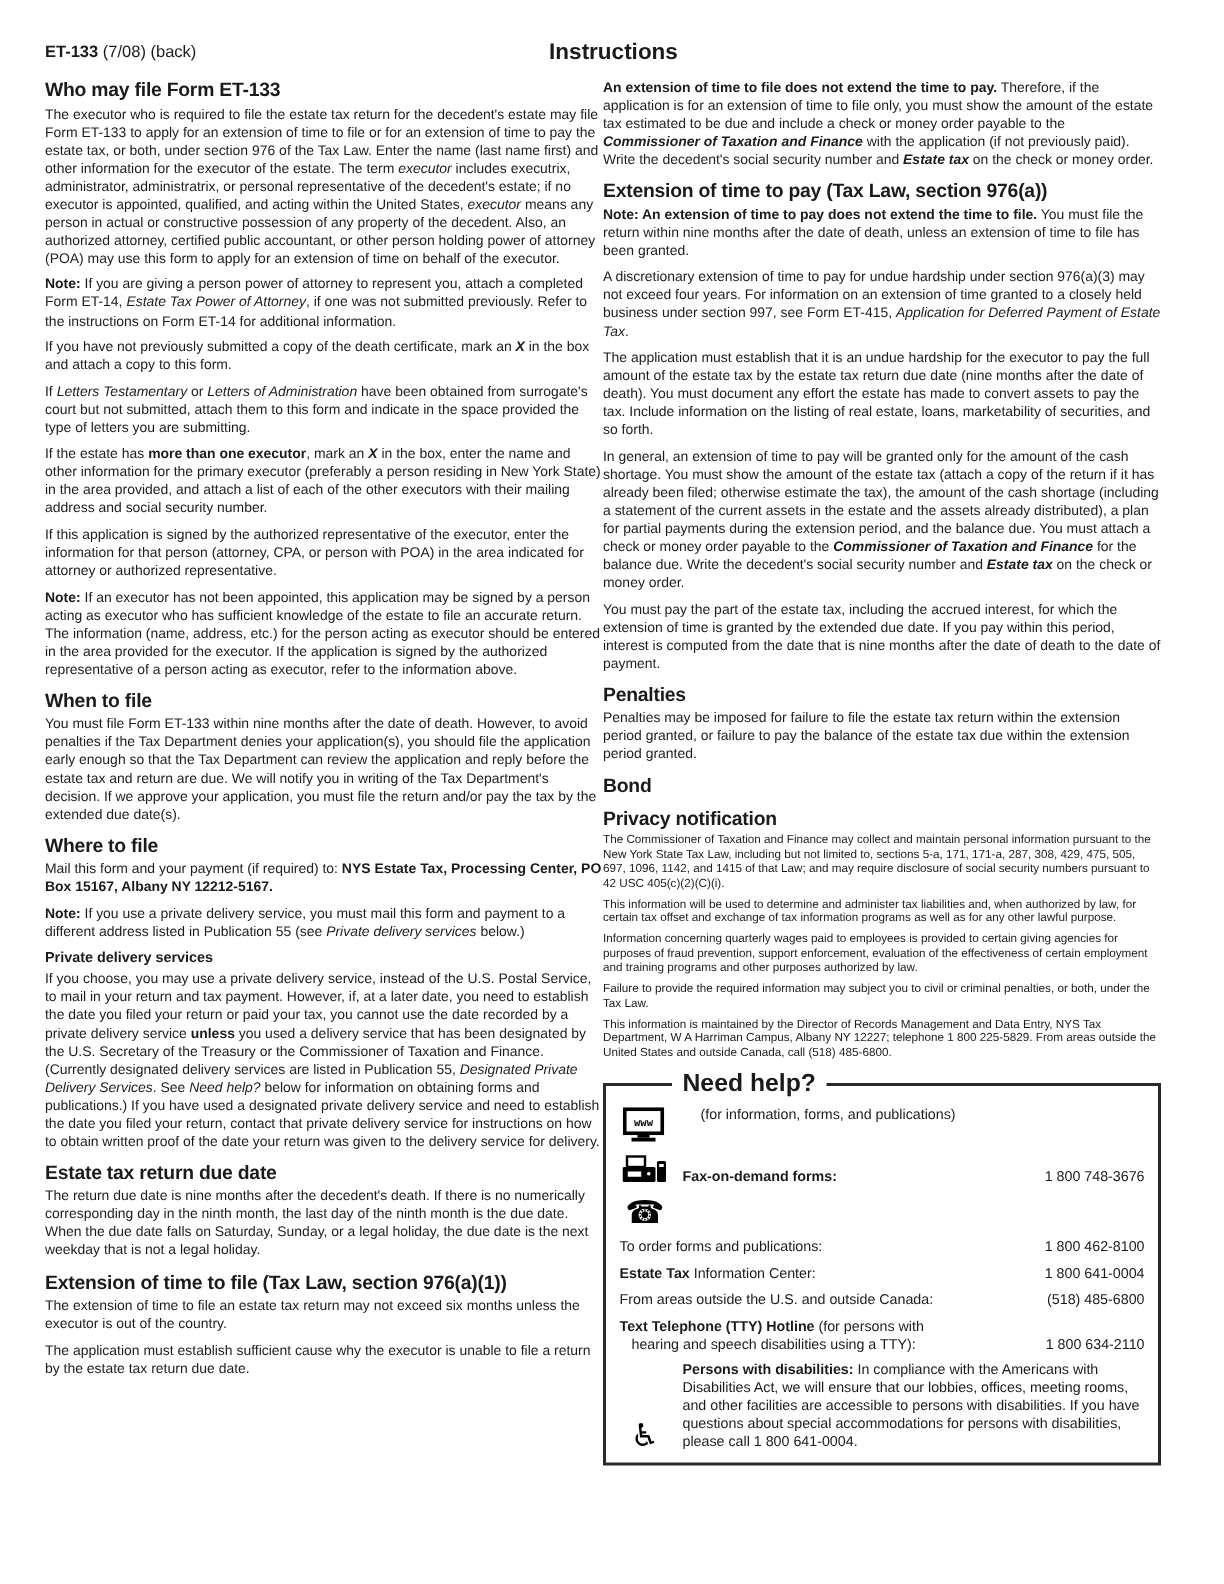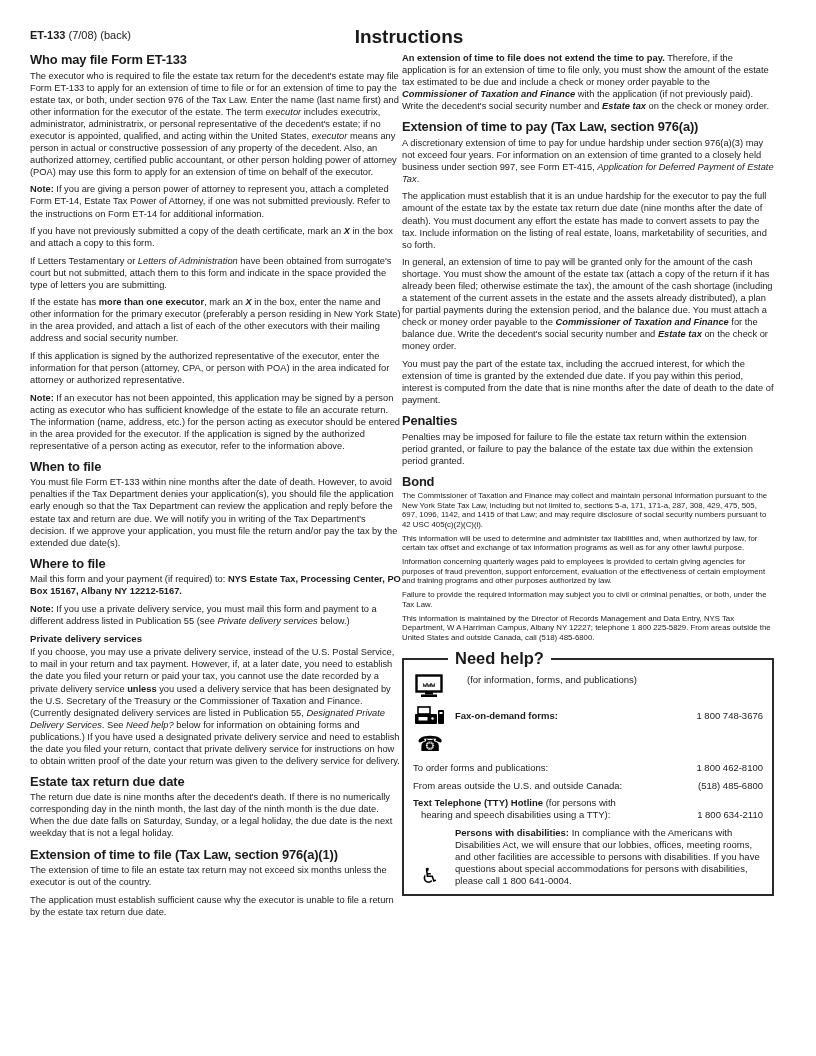--- a/index.html
+++ b/index.html
@@ -3,36 +3,36 @@
 <meta charset="utf-8">
 <style>
   *{box-sizing:border-box}
   html,body{margin:0;padding:0}
   body{width:816px;height:1056px;background:#fff;font-family:"Liberation Sans","DejaVu Sans",sans-serif;color:#1b1b1b;overflow:hidden}
   .page{padding:26px 28px 0 30px}
   .header-row{position:relative;height:26px}
   .form-id{font-size:11px;padding-top:3px}
   .b{font-weight:bold}
   .i{font-style:italic}
-  .page-title{position:absolute;left:0;right:0;top:0;text-align:center;font-size:19px;font-weight:bold}
+  .page-title{position:absolute;left:0;right:0;top:0;text-align:center;font-size:15px;font-weight:bold}
   .columns{display:flex;align-items:flex-start}
   .col{width:372px;flex:none;font-size:9.3px;line-height:12.05px}
   .blk-h{font-size:12.9px;line-height:15px;font-weight:bold;margin:7px 0 2.5px;letter-spacing:-0.15px}
   .blk-h:first-child{margin-top:0}
   .blk-sh{font-size:9.6px;font-weight:bold;margin:6px 0 1.5px}
   .blk-p{margin:0 0 5.5px}
   .blk-ps{font-size:7.8px;line-height:9.5px;margin:0 0 4.5px}
   .need-help{position:relative;border:2px solid #2a2a2a;margin-top:16px;padding:12px 9px 7px;font-size:9.5px;line-height:12px}
   .nh-title{position:absolute;top:-12px;left:44px;background:#fff;padding:0 7px;font-size:16.5px;font-weight:bold;line-height:21px}
   .nh-iconrow{display:flex;gap:8px;margin:2px 0 7px}
   .nh-icon{width:34px;flex:none;display:flex;justify-content:center;align-items:flex-end}
   .nh-glyph{font-family:"DejaVu Sans",sans-serif;font-size:21px;line-height:21px;color:#000}
   .nh-text{flex:1}
   .nh-indent{padding-left:12px}
-  .nh-faxline{display:flex;align-items:center}
+  .nh-faxline{display:flex;align-items:flex-end}
   .nh-faxline .nh-number{margin-left:auto}
   .nh-rows{margin:2px 0 4px}
   .nh-row{display:flex;align-items:flex-end;margin:0 0 5.5px}
   .nh-rlabel{flex:1}
   .nh-rlabel .nh-indent{padding-left:8px}
   .nh-number{white-space:nowrap}
   .nh-disab{margin-bottom:0}
 </style>
 </head>
 <body>
@@ -41,23 +41,23 @@
 
   <div class="header-row">
     <div class="form-id"><span class="b">ET-133</span><span> (7/08) (back)</span></div>
     <div class="page-title">Instructions</div>
   </div>
 
   <div class="columns">
     <div class="col">
         <div class="blk-h">Who may file Form ET-133</div>
         <div class="blk-p"><span>The executor who is required to file the estate tax return for the decedent's estate may file Form ET-133 to apply for an extension of time to file or for an extension of time to pay the estate tax, or both, under section 976 of the Tax Law. Enter the name (last name first) and other information for the executor of the estate. The term </span><span style="font-style: italic;">executor</span><span> includes executrix, administrator, administratrix, or personal representative of the decedent's estate; if no executor is appointed, qualified, and acting within the United States, </span><span style="font-style: italic;">executor</span><span> means any person in actual or constructive possession of any property of the decedent. Also, an authorized attorney, certified public accountant, or other person holding power of attorney (POA) may use this form to apply for an extension of time on behalf of the executor.</span></div>
-        <div class="blk-p"><span style="font-weight: bold;">Note:</span><span> If you are giving a person power of attorney to represent you, attach a completed Form ET-14, </span><span style="">Estate Tax Power of Attorney</span><span>, if one was not submitted previously. Refer to the instructions on Form ET-14 for additional information.</span></div>
+        <div class="blk-p"><span style="font-weight: bold;">Note:</span><span> If you are giving a person power of attorney to represent you, attach a completed Form ET-14, </span><span style="font-style: italic;">Estate Tax Power of Attorney</span><span>, if one was not submitted previously. Refer to the instructions on Form ET-14 for additional information.</span></div>
         <div class="blk-p"><span>If you have not previously submitted a copy of the death certificate, mark an </span><span style="font-weight: bold; font-style: italic;">X</span><span> in the box and attach a copy to this form.</span></div>
-        <div class="blk-p"><span>If </span><span style="">Letters Testamentary</span><span> or </span><span style="font-style: italic;">Letters of Administration</span><span> have been obtained from surrogate's court but not submitted, attach them to this form and indicate in the space provided the type of letters you are submitting.</span></div>
+        <div class="blk-p"><span>If </span><span style="font-style: italic;">Letters Testamentary</span><span> or </span><span style="font-style: italic;">Letters of Administration</span><span> have been obtained from surrogate's court but not submitted, attach them to this form and indicate in the space provided the type of letters you are submitting.</span></div>
         <div class="blk-p"><span>If the estate has </span><span style="font-weight: bold;">more than one executor</span><span>, mark an </span><span style="font-weight: bold; font-style: italic;">X</span><span> in the box, enter the name and other information for the primary executor (preferably a person residing in New York State) in the area provided, and attach a list of each of the other executors with their mailing address and social security number.</span></div>
         <div class="blk-p"><span>If this application is signed by the authorized representative of the executor, enter the information for that person (attorney, CPA, or person with POA) in the area indicated for attorney or authorized representative.</span></div>
         <div class="blk-p"><span style="font-weight: bold;">Note:</span><span> If an executor has not been appointed, this application may be signed by a person acting as executor who has sufficient knowledge of the estate to file an accurate return. The information (name, address, etc.) for the person acting as executor should be entered in the area provided for the executor. If the application is signed by the authorized representative of a person acting as executor, refer to the information above.</span></div>
         <div class="blk-h">When to file</div>
         <div class="blk-p"><span>You must file Form ET-133 within nine months after the date of death. However, to avoid penalties if the Tax Department denies your application(s), you should file the application early enough so that the Tax Department can review the application and reply before the estate tax and return are due. We will notify you in writing of the Tax Department's decision. If we approve your application, you must file the return and/or pay the tax by the extended due date(s).</span></div>
         <div class="blk-h">Where to file</div>
         <div class="blk-p"><span>Mail this form and your payment (if required) to: </span><span style="font-weight: bold;">NYS Estate Tax, Processing Center, PO Box 15167, Albany NY 12212-5167.</span></div>
         <div class="blk-p"><span style="font-weight: bold;">Note:</span><span> If you use a private delivery service, you must mail this form and payment to a different address listed in Publication 55 (see </span><span style="font-style: italic;">Private delivery services</span><span> below.)</span></div>
         <div class="blk-sh">Private delivery services</div>
         <div class="blk-p"><span>If you choose, you may use a private delivery service, instead of the U.S. Postal Service, to mail in your return and tax payment. However, if, at a later date, you need to establish the date you filed your return or paid your tax, you cannot use the date recorded by a private delivery service </span><span style="font-weight: bold;">unless</span><span> you used a delivery service that has been designated by the U.S. Secretary of the Treasury or the Commissioner of Taxation and Finance. (Currently designated delivery services are listed in Publication 55, </span><span style="font-style: italic;">Designated Private Delivery Services</span><span>. See </span><span style="font-style: italic;">Need help?</span><span> below for information on obtaining forms and publications.) If you have used a designated private delivery service and need to establish the date you filed your return, contact that private delivery service for instructions on how to obtain written proof of the date your return was given to the delivery service for delivery.</span></div>
@@ -65,27 +65,29 @@
         <div class="blk-p"><span>The return due date is nine months after the decedent's death. If there is no numerically corresponding day in the ninth month, the last day of the ninth month is the due date. When the due date falls on Saturday, Sunday, or a legal holiday, the due date is the next weekday that is not a legal holiday.</span></div>
         <div class="blk-h">Extension of time to file (Tax Law, section 976(a)(1))</div>
         <div class="blk-p"><span>The extension of time to file an estate tax return may not exceed six months unless the executor is out of the country.</span></div>
         <div class="blk-p"><span>The application must establish sufficient cause why the executor is unable to file a return by the estate tax return due date.</span></div>
       </div>
 
     <div class="col">
       <div>
           <div class="blk-p"><span style="font-weight: bold;">An extension of time to file does not extend the time to pay.</span><span> Therefore, if the application is for an extension of time to file only, you must show the amount of the estate tax estimated to be due and include a check or money order payable to the </span><span style="font-weight: bold; font-style: italic;">Commissioner of Taxation and Finance</span><span> with the application (if not previously paid). Write the decedent's social security number and </span><span style="font-weight: bold; font-style: italic;">Estate tax</span><span> on the check or money order.</span></div>
           <div class="blk-h">Extension of time to pay (Tax Law, section 976(a))</div>
+          <div class="blk-p"><span style="font-weight: bold;">Note: An extension of time to pay does not extend the time to file.</span><span> You must file the return within nine months after the date of death, unless an extension of time to file has been granted.</span></div>
           <div class="blk-p"><span>A discretionary extension of time to pay for undue hardship under section 976(a)(3) may not exceed four years. For information on an extension of time granted to a closely held business under section 997, see Form ET-415, </span><span style="font-style: italic;">Application for Deferred Payment of Estate Tax</span><span>.</span></div>
           <div class="blk-p"><span>The application must establish that it is an undue hardship for the executor to pay the full amount of the estate tax by the estate tax return due date (nine months after the date of death). You must document any effort the estate has made to convert assets to pay the tax. Include information on the listing of real estate, loans, marketability of securities, and so forth.</span></div>
           <div class="blk-p"><span>In general, an extension of time to pay will be granted only for the amount of the cash shortage. You must show the amount of the estate tax (attach a copy of the return if it has already been filed; otherwise estimate the tax), the amount of the cash shortage (including a statement of the current assets in the estate and the assets already distributed), a plan for partial payments during the extension period, and the balance due. You must attach a check or money order payable to the </span><span style="font-weight: bold; font-style: italic;">Commissioner of Taxation and Finance</span><span> for the balance due. Write the decedent's social security number and </span><span style="font-weight: bold; font-style: italic;">Estate tax</span><span> on the check or money order.</span></div>
           <div class="blk-p"><span>You must pay the part of the estate tax, including the accrued interest, for which the extension of time is granted by the extended due date. If you pay within this period, interest is computed from the date that is nine months after the date of death to the date of payment.</span></div>
           <div class="blk-h">Penalties</div>
           <div class="blk-p"><span>Penalties may be imposed for failure to file the estate tax return within the extension period granted, or failure to pay the balance of the estate tax due within the extension period granted.</span></div>
           <div class="blk-h">Bond</div>
+          <div class="blk-h">Privacy notification</div>
           <div class="blk-ps"><span>The Commissioner of Taxation and Finance may collect and maintain personal information pursuant to the New York State Tax Law, including but not limited to, sections 5-a, 171, 171-a, 287, 308, 429, 475, 505, 697, 1096, 1142, and 1415 of that Law; and may require disclosure of social security numbers pursuant to 42 USC 405(c)(2)(C)(i).</span></div>
           <div class="blk-ps"><span>This information will be used to determine and administer tax liabilities and, when authorized by law, for certain tax offset and exchange of tax information programs as well as for any other lawful purpose.</span></div>
           <div class="blk-ps"><span>Information concerning quarterly wages paid to employees is provided to certain giving agencies for purposes of fraud prevention, support enforcement, evaluation of the effectiveness of certain employment and training programs and other purposes authorized by law.</span></div>
           <div class="blk-ps"><span>Failure to provide the required information may subject you to civil or criminal penalties, or both, under the Tax Law.</span></div>
           <div class="blk-ps"><span>This information is maintained by the Director of Records Management and Data Entry, NYS Tax Department, W A Harriman Campus, Albany NY 12227; telephone 1 800 225-5829. From areas outside the United States and outside Canada, call (518) 485-6800.</span></div>
         </div>
 
       <div class="need-help">
         <div class="nh-title">Need help?</div>
 
@@ -123,20 +125,24 @@
         <div class="nh-iconrow">
           <div class="nh-icon nh-glyph">☎</div>
         </div>
 
         <div class="nh-rows">
             <div class="nh-row">
               <div class="nh-rlabel"><span>To order forms and publications:</span></div>
               <div class="nh-number">1 800 462-8100</div>
             </div>
             <div class="nh-row">
+              <div class="nh-rlabel"><span style="font-weight: bold;">Estate Tax</span><span> Information Center:</span></div>
+              <div class="nh-number">1 800 641-0004</div>
+            </div>
+            <div class="nh-row">
               <div class="nh-rlabel"><span>From areas outside the U.S. and outside Canada:</span></div>
               <div class="nh-number">(518) 485-6800</div>
             </div>
             <div class="nh-row">
               <div class="nh-rlabel"><span style="font-weight: bold; text-align: right;">Text Telephone (TTY) Hotline</span><span> (for persons with</span><div class="nh-indent">hearing and speech disabilities using a TTY):</div></div>
               <div class="nh-number">1 800 634-2110</div>
             </div>
           </div>
 
         <div class="nh-iconrow nh-disab">

